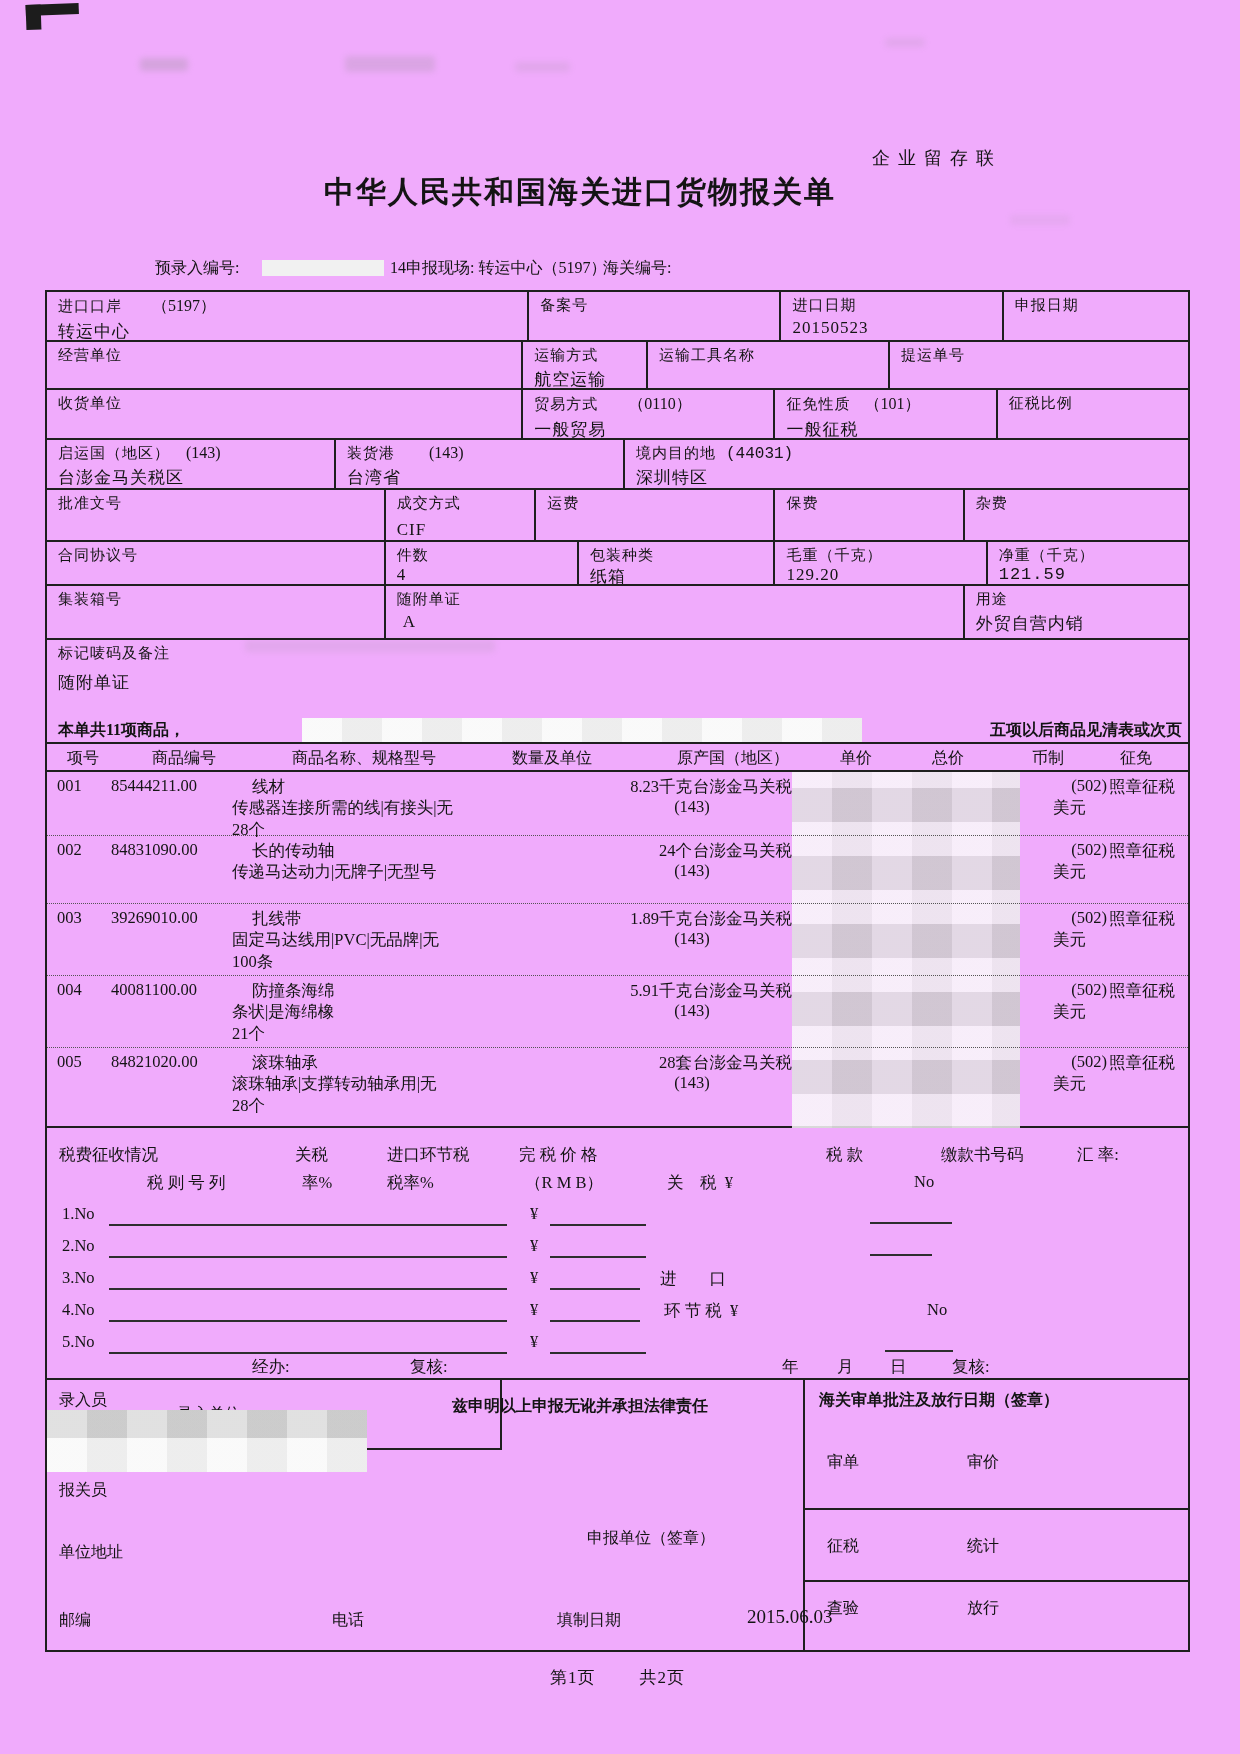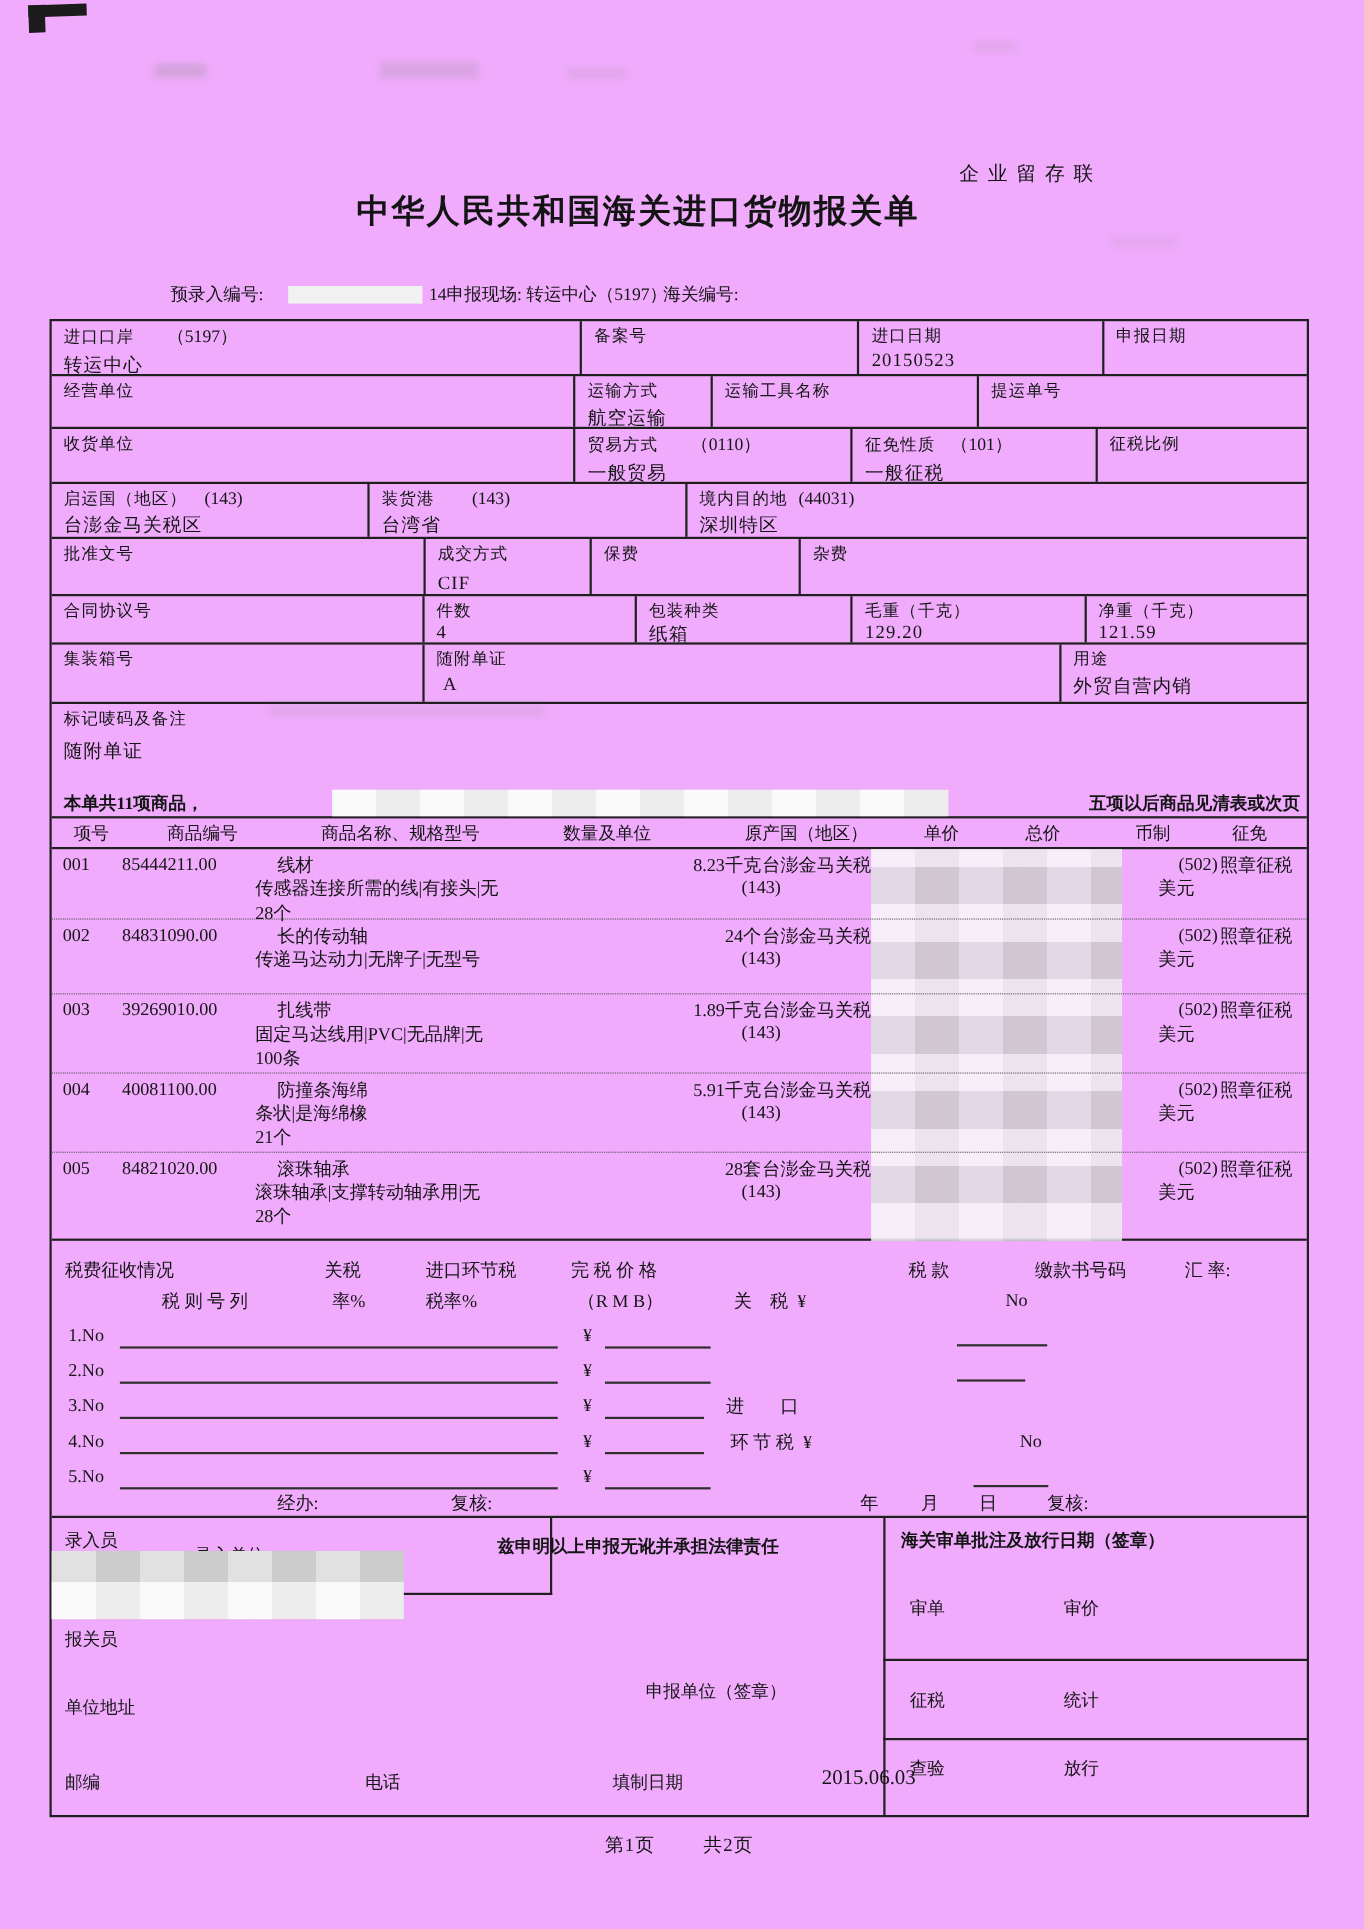--- a/index.html
+++ b/index.html
@@ -13,21 +13,21 @@
   
   .copy-label{position:absolute;left:872px;top:146px;font-size:18px;letter-spacing:8px;}
   .doc-title{position:absolute;left:300px;top:172px;width:560px;text-align:center;font-size:30px;font-weight:bold;letter-spacing:2px;}
   .preentry{position:absolute;left:0;top:258px;width:1240px;font-size:16px;}
   .preentry span{position:absolute;white-space:pre;}
   .redact-strip{background:#f1f1f1;}
   
   .formwrap{position:absolute;left:45px;top:290px;width:1145px;border:2px solid #1f1f1f;box-sizing:border-box;background:transparent;}
   .frow{display:flex;border-bottom:2px solid #1f1f1f;box-sizing:border-box;}
   .cell{box-sizing:border-box;border-right:2px solid #1f1f1f;padding:4px 6px 2px 11px;overflow:hidden;}
-  .cell:last-child{border-right:none;}
+  .cell:last-child{border-right:none;font-family:Liberation Mono, monospace;}
   .lbl{font-size:15px;letter-spacing:1px;white-space:pre;}
   .code{margin-left:30px;font-size:16px;letter-spacing:0;}
   .val{font-size:17px;margin-top:3px;letter-spacing:1px;white-space:pre;}
   
   .marksrow{position:relative;height:76px;box-sizing:border-box;padding:4px 6px 2px 11px;}
   .sumrow{position:relative;height:28px;border-bottom:2px solid #1f1f1f;box-sizing:border-box;font-size:16px;font-weight:bold;}
   .sum-left{position:absolute;left:11px;top:4px;white-space:pre;}
   .sum-right{position:absolute;right:6px;top:4px;white-space:pre;}
   .mosaic{background-color:#e9e9e9;background-image:
     repeating-linear-gradient(0deg, rgba(255,255,255,.55) 0 34px, rgba(160,160,160,.22) 34px 68px),
@@ -158,20 +158,23 @@
     </div>
 
     <div class="frow" style="height:52px;">
       <div class="cell" style="width:340px;">
         <div class="lbl">批准文号</div>
       </div>
       <div class="cell" style="width:151px;">
         <div class="lbl">成交方式</div>
         <div class="val" style="margin-top:7px;">CIF</div>
       </div>
+      <div class="cell" style="width:240px;">
+        <div class="lbl">运费</div>
+      </div>
       <div class="cell" style="width:190px;">
         <div class="lbl">保费</div>
       </div>
       <div class="cell" style="width:224px;">
         <div class="lbl">杂费</div>
       </div>
     </div>
 
     <div class="frow" style="height:44px;">
       <div class="cell" style="width:340px;">

